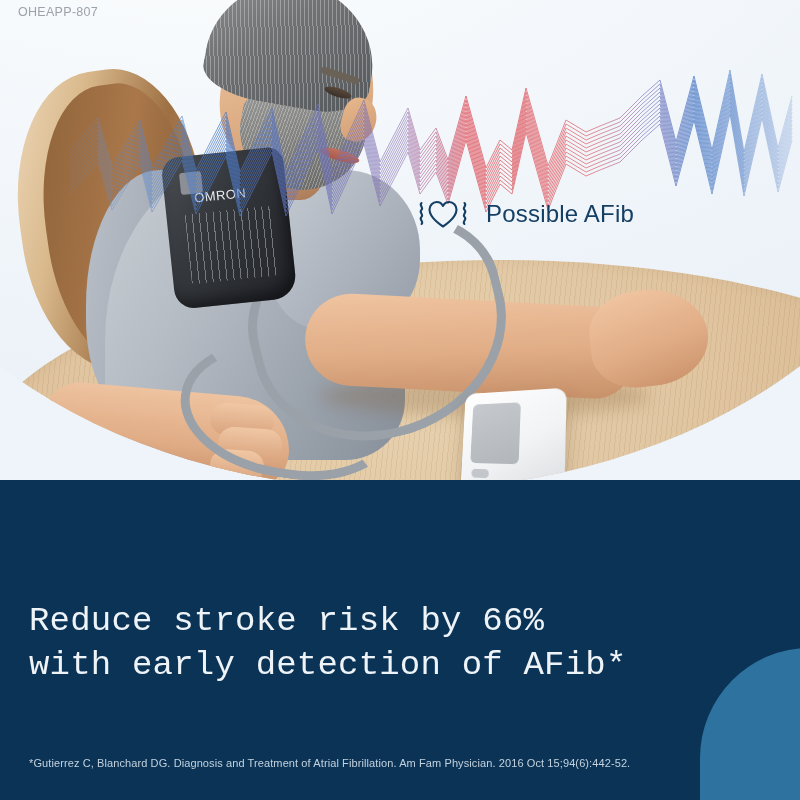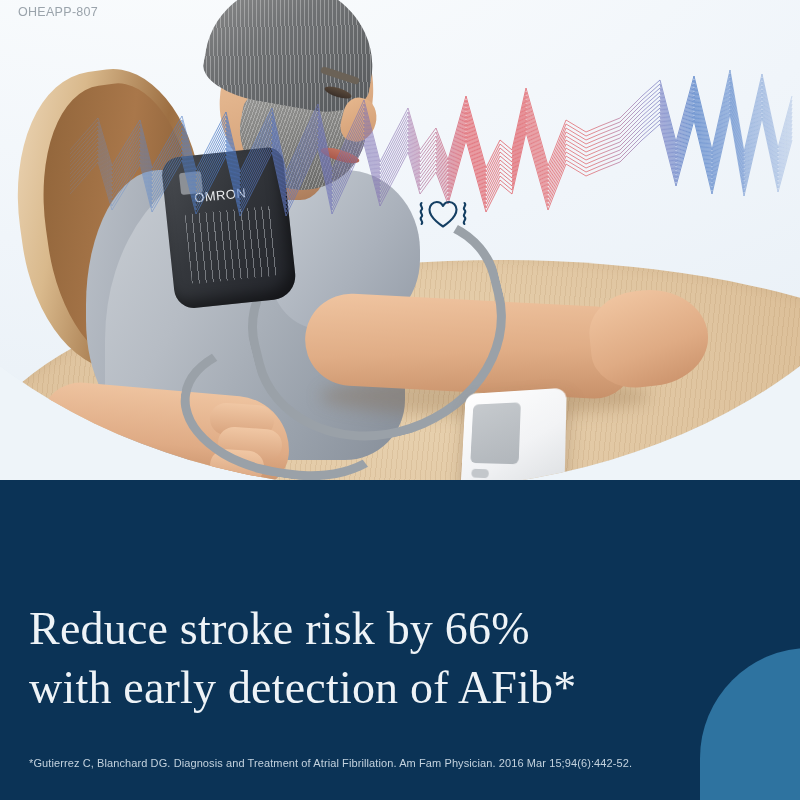--- a/index.html
+++ b/index.html
@@ -451,25 +451,25 @@
     height: 160px;
     background: #2e73a0;
     border-top-left-radius: 110px;
   }
   .headline {
     position: absolute;
     left: 29px;
     top: 600px;
     width: 700px;
     color: #eef3f7;
-    font-size: 46px;
+    font-size: 34px;
     line-height: 1.28;
     font-weight: 300;
     letter-spacing: 0.2px;
-    font-family: Liberation Serif, serif;
+    font-family: Liberation Mono, monospace;
     white-space: pre-line;
   }
   .footnote {
     position: absolute;
     left: 29px;
     top: 757px;
     width: 680px;
     color: #c3d2de;
     font-size: 11px;
     letter-spacing: 0.1px;
@@ -598,25 +598,26 @@
     </svg>
 
     <div class="afib-badge">
       <svg class="afib-icon" width="54" height="36" viewBox="0 0 54 36" xmlns="http://www.w3.org/2000/svg">
         <g stroke="#153f63" stroke-width="2.1" fill="none" stroke-linecap="round" stroke-linejoin="round">
           <path d="M5.5,7 C2.6,9.4 8.2,11.6 5.4,14 C2.6,16.4 8.2,18.6 5.4,21 C2.6,23.4 8.2,25.6 5.6,28"></path>
           <path d="M48.5,7 C51.4,9.4 45.8,11.6 48.6,14 C51.4,16.4 45.8,18.6 48.6,21 C51.4,23.4 45.8,25.6 48.4,28"></path>
           <path d="M27,30.5 C27,30.5 13.5,22.4 13.5,13.6 C13.5,9.3 16.8,6 20.7,6 C23.5,6 25.8,7.6 27,9.9 C28.2,7.6 30.5,6 33.3,6 C37.2,6 40.5,9.3 40.5,13.6 C40.5,22.4 27,30.5 27,30.5 Z"></path>
         </g>
       </svg>
+      <div class="afib-label">Possible AFib</div>
     </div>
   </div>
 
   <div class="bottom"></div>
   <div class="accent-shape"></div>
 
   <div class="headline">Reduce stroke risk by 66%
 with early detection of AFib*</div>
-  <div class="footnote">*Gutierrez C, Blanchard DG. Diagnosis and Treatment of Atrial Fibrillation. Am Fam Physician. 2016 Mar 15;94(6):442-52.</div>
+  <div class="footnote">*Gutierrez C, Blanchard DG. Diagnosis and Treatment of Atrial Fibrillation. Am Fam Physician. 2016 Oct 15;94(6):442-52.</div>
 
   <div class="code-tag">OHEAPP-807</div>
 
 </div>
 
 </body></html>

